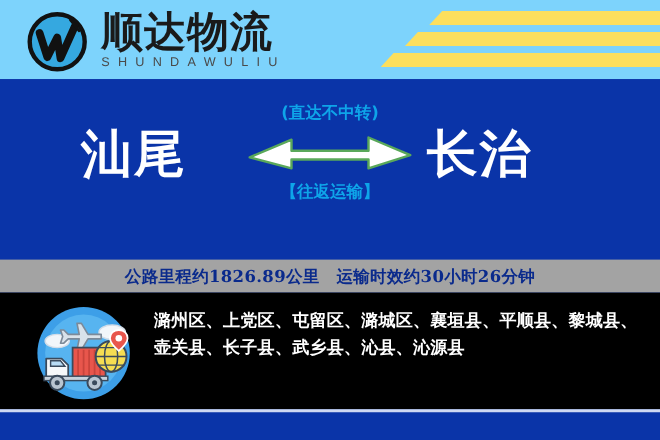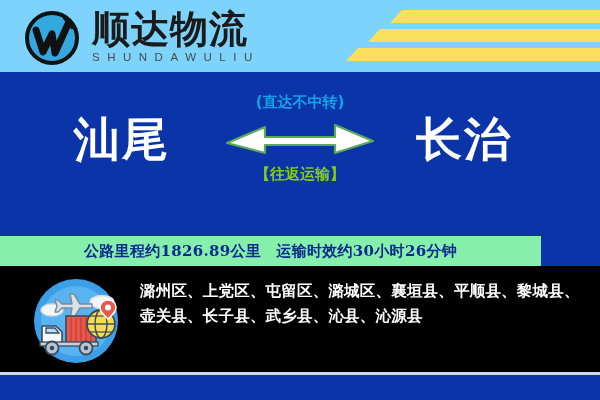--- a/index.html
+++ b/index.html
@@ -82,21 +82,21 @@
     top: 40px;
     font-family: "DejaVu Serif", "Liberation Serif", serif;
     font-weight: bold;
     font-size: 46px;
     line-height: 54px;
     color: #ffffff;
     letter-spacing: 2px;
     white-space: nowrap;
   }
   .city.origin { left: 58px; margin-left: 16px; }
-  .city.dest   { left: 388px; margin-left: 28px; }
+  .city.dest   { left: 388px; }
 
   .route-mid {
     position: absolute;
     left: 220px; top: 20px;
     width: 160px; height: 120px;
     text-align: center;
   }
   .route-note-top {
     font-family: "DejaVu Sans", sans-serif;
     font-weight: bold;
@@ -111,30 +111,30 @@
     display: flex;
     align-items: center;
     justify-content: center;
   }
   .route-note-bottom {
     margin-top: 4px;
     font-family: "DejaVu Sans", sans-serif;
     font-weight: bold;
     font-size: 15px;
     line-height: 20px;
-    color: #84cc16;
+    color: #0ea5e9;
     white-space: nowrap;
   }
 
   
   .info-band {
     position: absolute;
     left: 0; top: 236px;
-    width: 541px; height: 30px;
-    background: #86efac;
+    width: 600px; height: 30px;
+    background: #a3a3a3;
     display: flex;
     align-items: center;
     justify-content: center;
   }
   .info-text {
     font-family: "DejaVu Serif", "Liberation Serif", serif;
     font-weight: bold;
     font-size: 15px;
     color: #0a2a8c;
     letter-spacing: 0.3px;

